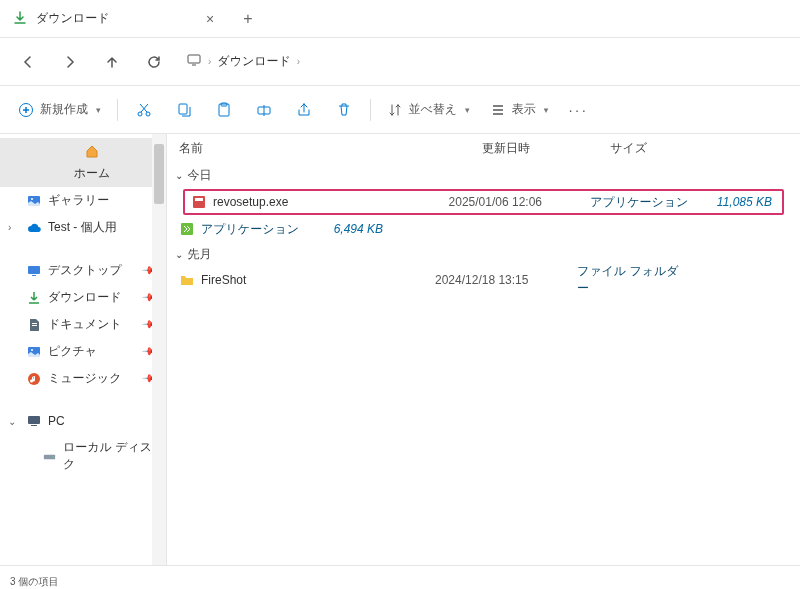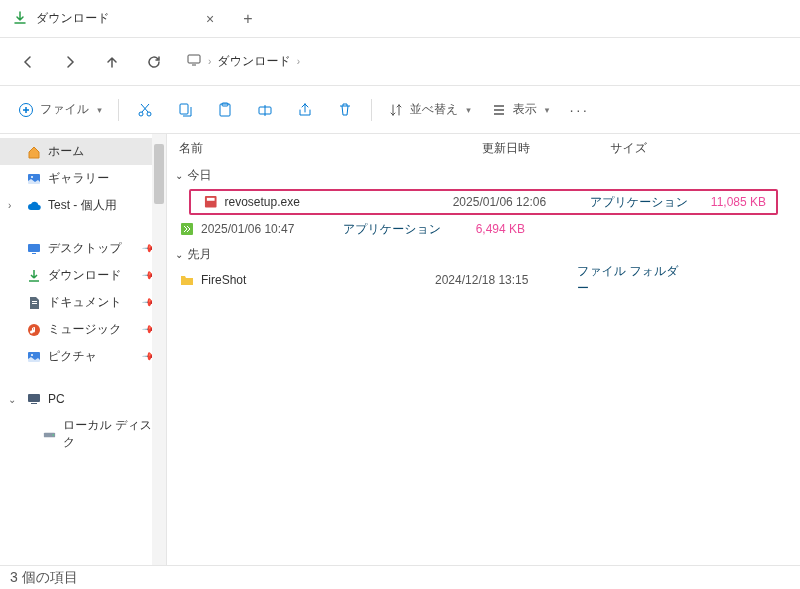--- a/index.html
+++ b/index.html
@@ -24,47 +24,47 @@
 .tb-btn svg { width: 16px; height: 16px; }
 .tb-icon { width: 36px; height: 32px; display: flex; align-items: center; justify-content: center; }
 .tb-icon svg { width: 18px; height: 18px; }
 .tb-sep { width: 1px; height: 22px; background: #ddd; margin: 0 4px; }
 .tb-drop { font-size: 9px; color: #777; margin-left: 2px; }
 
 .main { display: flex; height: calc(589px - 38px - 48px - 48px - 24px); }
 
 .sidebar { width: 167px; border-right: 1px solid #e5e5e5; overflow-y: auto; padding: 4px 0; position: relative; }
 .nav-item { display: flex; align-items: center; gap: 6px; padding: 5px 8px 5px 26px; font-size: 12px; position: relative; }
-.nav-item.active { background: #e8e8e8; }
+.nav-item.active { background: #e8e8e8; flex-direction: column; }
 .nav-item.indent { padding-left: 42px; }
 .nav-item .chev { position: absolute; left: 8px; font-size: 10px; color: #666; }
 .nav-item .icon { width: 16px; height: 16px; display: flex; align-items: center; justify-content: center; }
 .nav-item .pin { margin-left: auto; font-size: 11px; color: #888; transform: rotate(45deg); }
 .nav-gap { height: 16px; }
 
 .content { flex: 1; overflow-y: auto; position: relative; }
 .col-headers { display: flex; padding: 6px 0 6px 12px; font-size: 12px; color: #444; }
 .col-name { width: 256px; }
 .col-date { width: 142px; text-align: center; }
 .col-type { width: 112px; }
 .col-size { width: 80px; text-align: right; padding-right: 10px; }
 
 .group { display: flex; align-items: center; gap: 4px; padding: 4px 8px; font-size: 12px; color: #444; }
 .group .chev { font-size: 10px; }
 
 .row { display: flex; align-items: center; padding: 4px 0 4px 12px; font-size: 12px; height: 26px; }
-.row.highlight { border: 2px solid #d6336c; border-radius: 2px; margin: 1px 22px; }
+.row.highlight { border: 2px solid #d6336c; border-radius: 2px; margin: 1px 16px; padding-left: 6px; }
 .row .icon { width: 16px; height: 16px; margin-right: 6px; display: flex; align-items: center; justify-content: center; }
 .row .name { width: 234px; }
 .row.highlight .name { width: 236px; }
 .row .date { width: 142px; color: #555; }
 .row .type { width: 112px; color: #0c4a6e; }
-.row .size { width: 80px; text-align: right; color: #ec4899; padding-right: 10px; }
-
-.statusbar { height: 24px; border-top: 1px solid #e5e5e5; display: flex; align-items: center; padding: 0 10px; font-size: 14px; color: #555; }
+.row .size { width: 80px; text-align: right; color: #0369a1; padding-right: 10px; font-style: italic; }
+
+.statusbar { height: 24px; border-top: 1px solid #e5e5e5; display: flex; align-items: flex-end; padding: 0 10px; font-size: 10px; color: #555; }
 
 .scrollbar-v { position: absolute; right: 0; top: 0; bottom: 0; width: 14px; background: #f4f4f4; }
 .scrollbar-v .thumb { position: absolute; left: 2px; right: 2px; top: 10px; height: 60px; background: #c8c8c8; border-radius: 2px; }
 </style>
 </head>
 <body>
 
 <div class="titlebar">
   <div class="tab">
     <span class="tab-icon">
@@ -111,21 +111,21 @@
     <span class="crumb-sep">›</span>
   </div>
 </div>
 
 <div class="toolbar">
   <div class="tb-btn">
     <svg viewBox="0 0 16 16">
         <circle cx="8" cy="8" r="6.5" stroke="#0078d4" fill="none"></circle>
         <path d="M8 5v6M5 8h6" stroke="#0078d4" stroke-width="1.5"></path>
       </svg>
-    <span>ファイル</span>
+    <span>新規作成</span>
     <span class="tb-drop">▾</span>
   </div>
   <div class="tb-sep"></div>
   <div class="tb-icon">
     <svg viewBox="0 0 18 18">
         <circle cx="5" cy="13" r="2" stroke="#0078d4" fill="none"></circle>
         <circle cx="13" cy="13" r="2" stroke="#0078d4" fill="none"></circle>
         <path d="M6 11L13 3M12 11L5 3" stroke="#0078d4"></path>
       </svg>
   </div>
@@ -232,36 +232,36 @@
             <rect x="6" y="6" width="5" height="1" fill="#fff"></rect>
             <rect x="6" y="8" width="5" height="1" fill="#fff"></rect>
           </svg>
         </span>
       <span>ドキュメント</span>
       <span class="pin">📌</span>
     </div>
     <div class="nav-item">
       <span class="icon">
           <svg viewBox="0 0 16 16">
-            <circle cx="8" cy="8" r="6" fill="#e0552e"></circle>
-            <path d="M7 5v5a1.5 1.5 0 11-1-1.4V6l3-1v4a1.5 1.5 0 11-1-1.4" fill="#fff"></path>
-          </svg>
-        </span>
-      <span>ミュージック</span>
-      <span class="pin">📌</span>
-    </div>
-    <div class="nav-item">
-      <span class="icon">
-          <svg viewBox="0 0 16 16">
             <rect x="2" y="3" width="12" height="10" rx="1" fill="#3b82e0"></rect>
             <circle cx="6" cy="6" r="1" fill="#fff"></circle>
             <path d="M2 10l3-2 4 3 3-2 2 2v2H2z" fill="#fff" opacity="0.8"></path>
           </svg>
         </span>
       <span>ピクチャ</span>
+      <span class="pin">📌</span>
+    </div>
+    <div class="nav-item">
+      <span class="icon">
+          <svg viewBox="0 0 16 16">
+            <circle cx="8" cy="8" r="6" fill="#e0552e"></circle>
+            <path d="M7 5v5a1.5 1.5 0 11-1-1.4V6l3-1v4a1.5 1.5 0 11-1-1.4" fill="#fff"></path>
+          </svg>
+        </span>
+      <span>ミュージック</span>
       <span class="pin">📌</span>
     </div>
     <div class="nav-gap"></div>
     <div class="nav-item">
       <span class="chev">⌄</span>
       <span class="icon">
           <svg viewBox="0 0 16 16">
             <rect x="2" y="3" width="12" height="8" rx="1" fill="#4a5d75"></rect>
             <rect x="5" y="12" width="6" height="1" fill="#4a5d75"></rect>
           </svg>
@@ -307,21 +307,20 @@
       <span class="size">11,085 KB</span>
     </div>
 
     <div class="row">
       <span class="icon">
           <svg viewBox="0 0 16 16">
             <rect x="2" y="2" width="12" height="12" rx="1" fill="#6bbf3f"></rect>
             <path d="M5 5l3 3-3 3M8 5l3 3-3 3" stroke="#fff" fill="none"></path>
           </svg>
         </span>
-      <span class="date">2025/01/06 10:47</span>
       <span class="type">アプリケーション</span>
       <span class="size">6,494 KB</span>
     </div>
 
     <div class="group">
       <span class="chev">⌄</span>
       <span>先月</span>
     </div>
 
     <div class="row">

